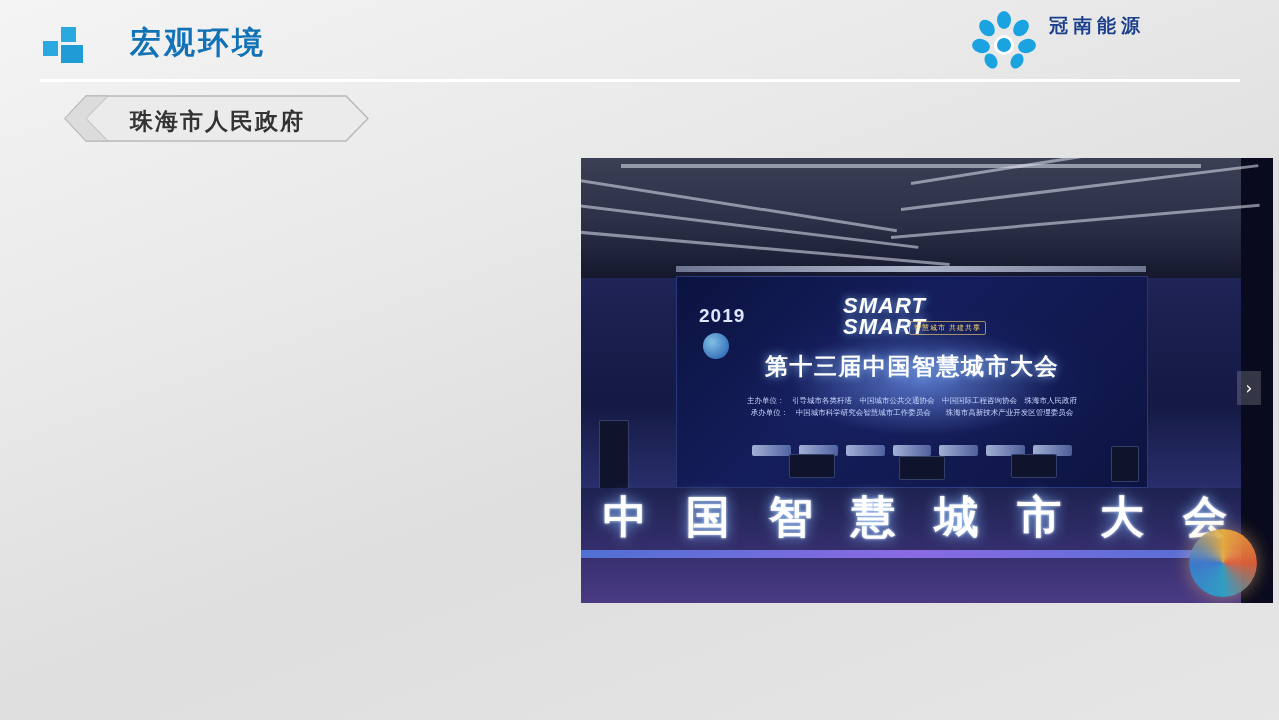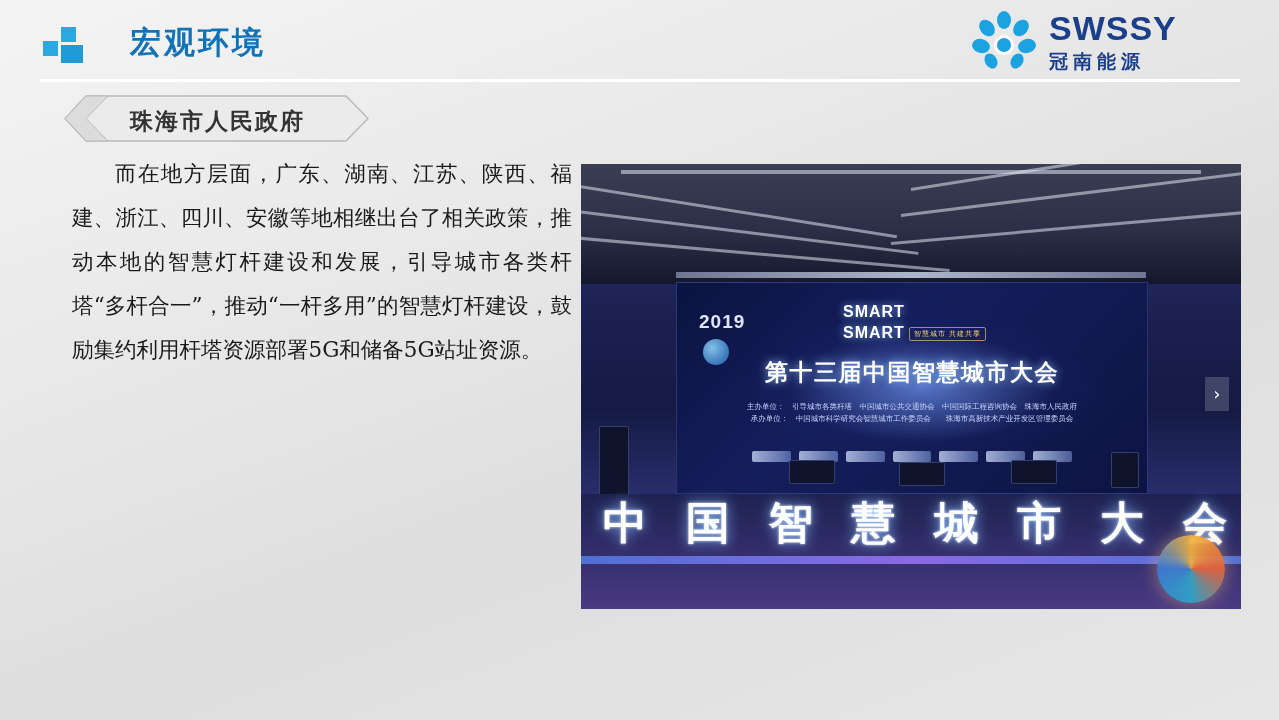--- a/index.html
+++ b/index.html
@@ -139,25 +139,26 @@
   .para {
     margin: 0;
     text-indent: 2em;
   }
   .para + .para { margin-top: 0px; }
 
   
   .photo {
     position: absolute;
     left: 581px;
-    top: 164px;
+    top: 158px;
     width: 660px;
     height: 445px;
     overflow: hidden;
     background: #090a1d;
+    padding-left: 32px;
   }
   .ph-bg {
     position: absolute; left:0; top:0; width:660px; height:445px;
     background:
       radial-gradient(ellipse 300px 160px at 50% 42%, rgba(80,120,230,0.55) 0%, rgba(20,25,70,0.0) 70%),
       linear-gradient(180deg, #1a1f4d 0%, #262a62 18%, #1b2050 35%, #141a43 55%, #2a2f6e 75%, #3b2e72 100%);
   }
   .ph-ceiling {
     position: absolute; left: 0; top: 0; width: 660px; height: 120px;
     background: linear-gradient(180deg, #3a3f54 0%, #2b3048 55%, #15182c 100%);
@@ -182,21 +183,21 @@
     font-family: "Liberation Sans", sans-serif;
   }
   .scr-globe {
     position: absolute; left: -14px; top: 26px;
     width: 26px; height: 26px; border-radius: 50%;
     background: radial-gradient(circle at 35% 35%, #8fd2f5, #1f5fb5);
     opacity: .9;
   }
   .scr-smart {
     position: absolute; left: 166px; top: 18px;
-    color: #ffffff; font-size: 16px; font-weight: bold; 
+    color: #ffffff; font-size: 22px; font-weight: bold; font-style: italic;
     line-height: 21px; letter-spacing: 1px;
     font-family: "Liberation Sans", sans-serif;
     text-shadow: 0 0 8px rgba(140,190,255,.9);
   }
   .scr-title {
     position: absolute; left: 60px; top: 74px; width: 350px;
     text-align: center;
     color: #ffffff; font-size: 23px; font-weight: bold; letter-spacing: 1.5px;
     font-family: "Liberation Sans", "DejaVu Sans", sans-serif;
     text-shadow: 0 0 10px rgba(150,200,255,.9);
@@ -294,36 +295,34 @@
             <ellipse cx="10" cy="35" rx="7" ry="9" transform="rotate(-75 10 35)"></ellipse>
             <ellipse cx="56" cy="35" rx="7" ry="9" transform="rotate(75 56 35)"></ellipse>
             <ellipse cx="20" cy="50" rx="6" ry="8" transform="rotate(-30 20 50)"></ellipse>
             <ellipse cx="46" cy="50" rx="6" ry="8" transform="rotate(30 46 50)"></ellipse>
             <circle cx="33" cy="34" r="10" fill="#ffffff"></circle>
             <circle cx="33" cy="34" r="7" fill="#1aa3e0"></circle>
           </g>
         </svg>
       </div>
       <div class="logo-text">
-        <div class="logo-swssy">SWSSY</div>
         <div class="logo-cn">冠南能源</div>
       </div>
     </div>
   </div>
 
   <div class="section-banner">
     <svg class="banner-shape" viewBox="0 0 305 47" xmlns="http://www.w3.org/2000/svg">
       <polygon points="22,1 282,1 304,23.5 282,46 22,46 1,23.5" fill="#ebebeb" stroke="#b9b9b9" stroke-width="1.5"></polygon>
       <polygon points="22,1 44,1 22,23.5 44,46 22,46 1,23.5" fill="#dcdcdc" stroke="#b9b9b9" stroke-width="1"></polygon>
     </svg>
     <div class="banner-label">珠海市人民政府</div>
   </div>
 
   <div class="body-text">
-    <p class="para">而在地方层面，广东、湖南、江苏、陕西、福建、浙江、四川、安徽等地相继出台了相关政策，推动本地的智慧灯杆建设和发展，引导城市各类杆塔“多杆合一”，推动“一杆多用”的智慧灯杆建设，鼓励集约利用杆塔资源部署5G和储备5G站址资源。</p>
   </div>
 
   <div class="photo">
     <div class="ph-bg"></div>
 
     <div class="ph-ceiling">
       <div class="ceil-beam" style="left:-20px; top:18px; width:340px; transform:rotate(9deg);"></div>
       <div class="ceil-beam" style="left:-20px; top:44px; width:360px; transform:rotate(7deg);"></div>
       <div class="ceil-beam" style="left:-10px; top:72px; width:380px; transform:rotate(5deg);"></div>
       <div class="ceil-beam" style="left:330px; top:24px; width:350px; transform:rotate(-9deg);"></div>

